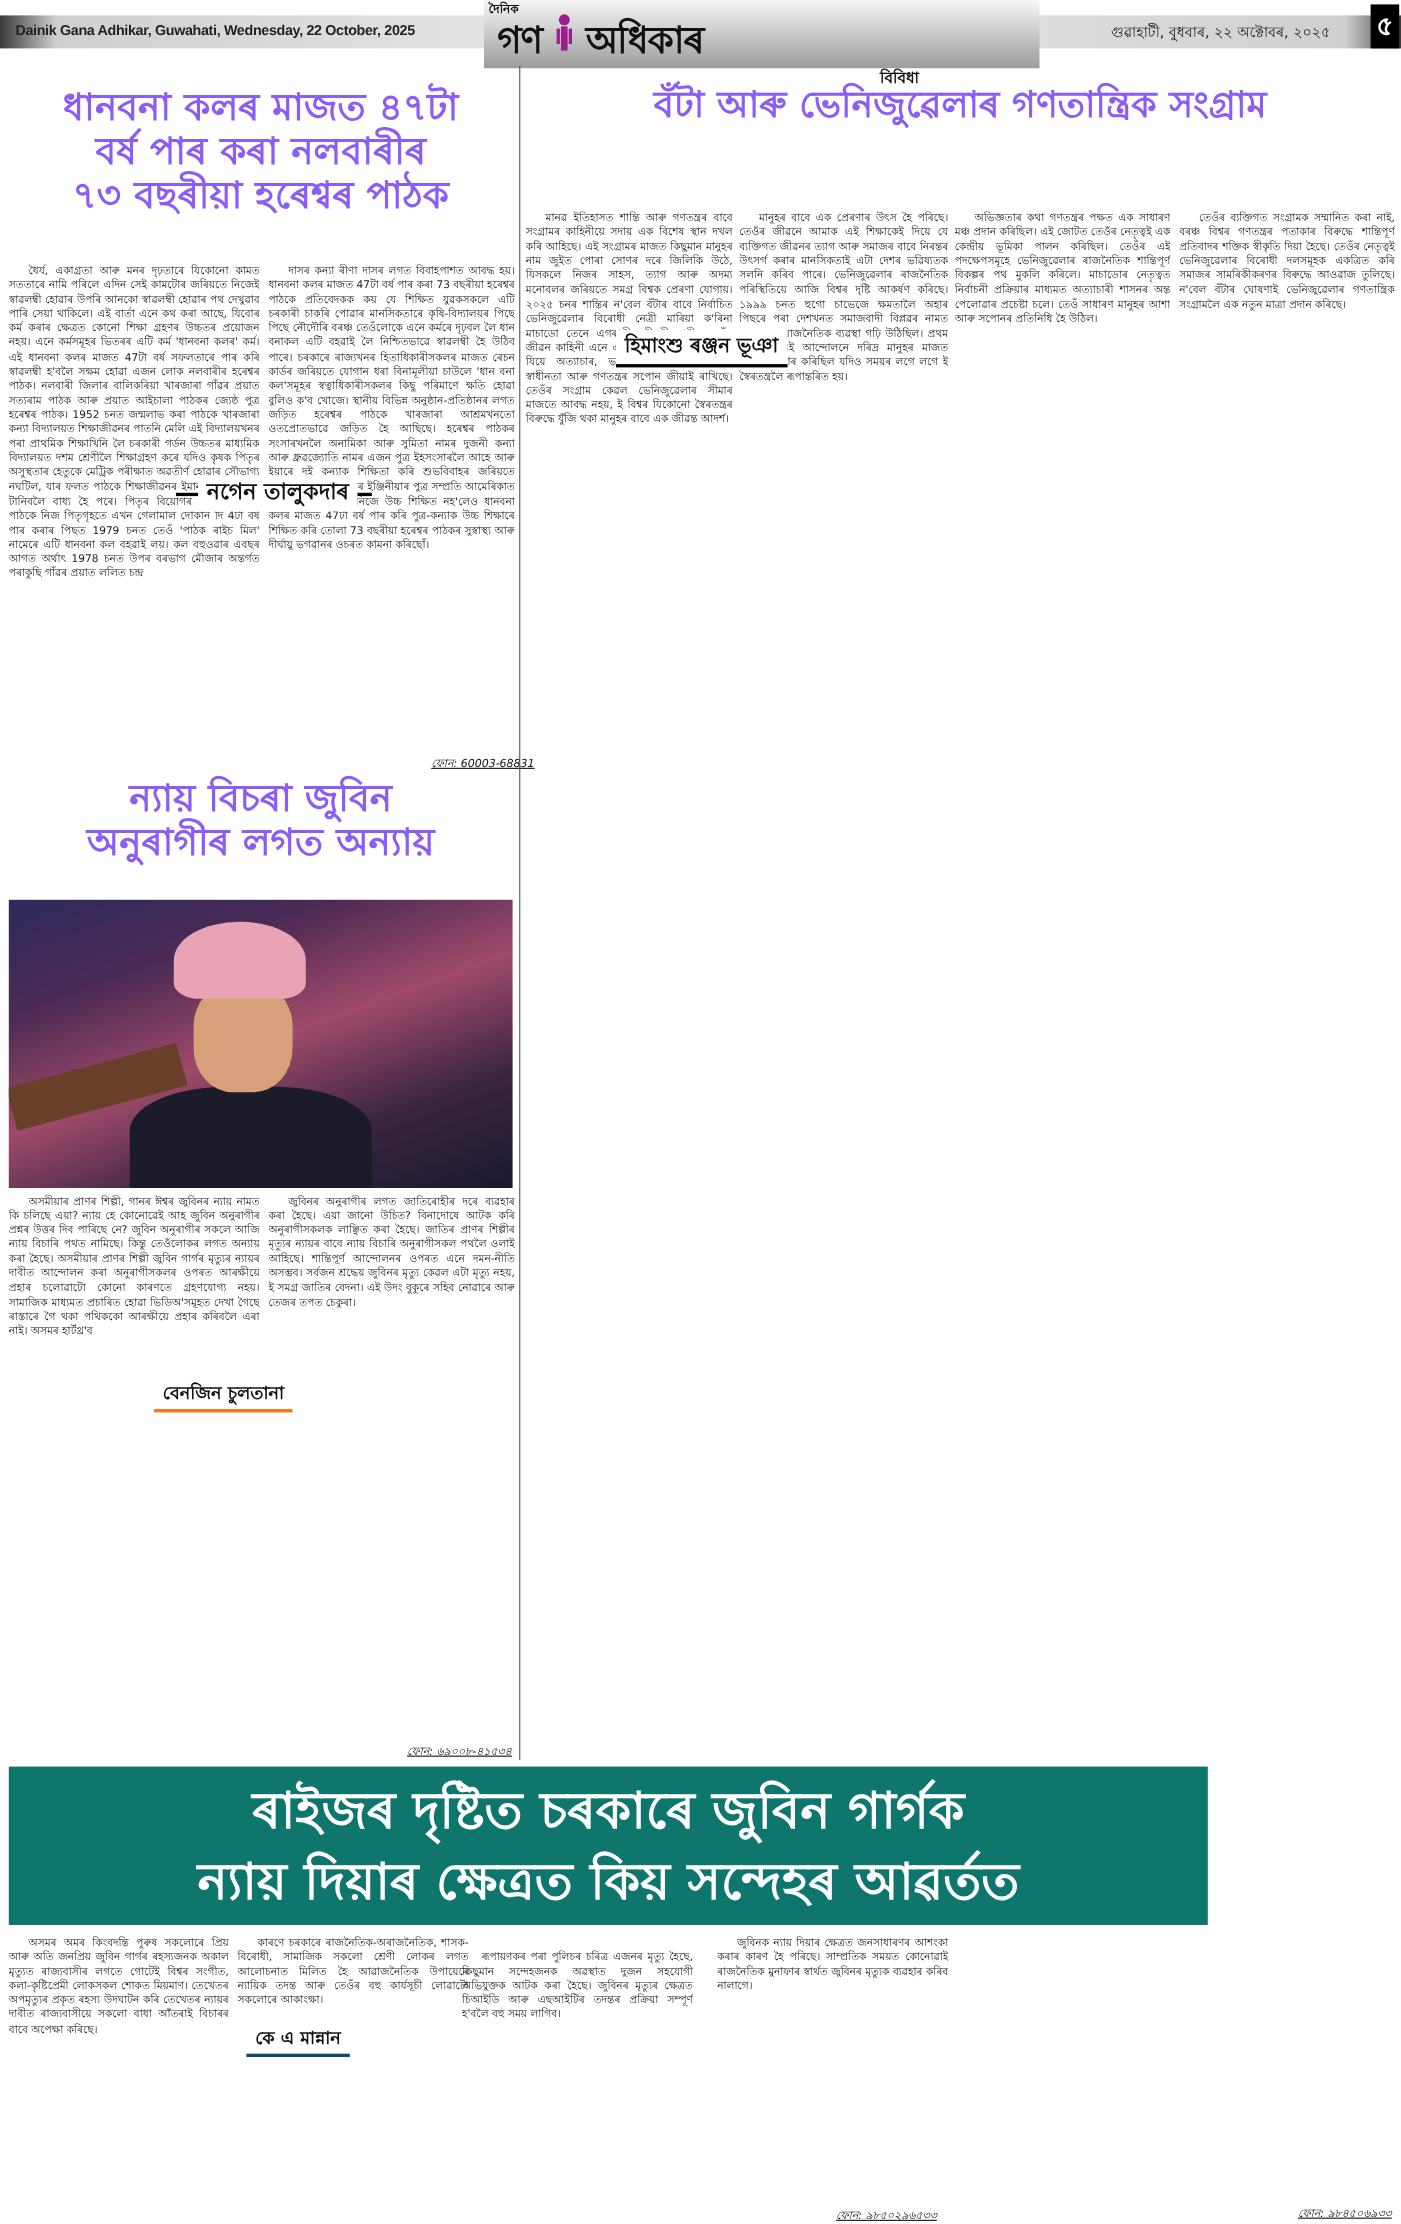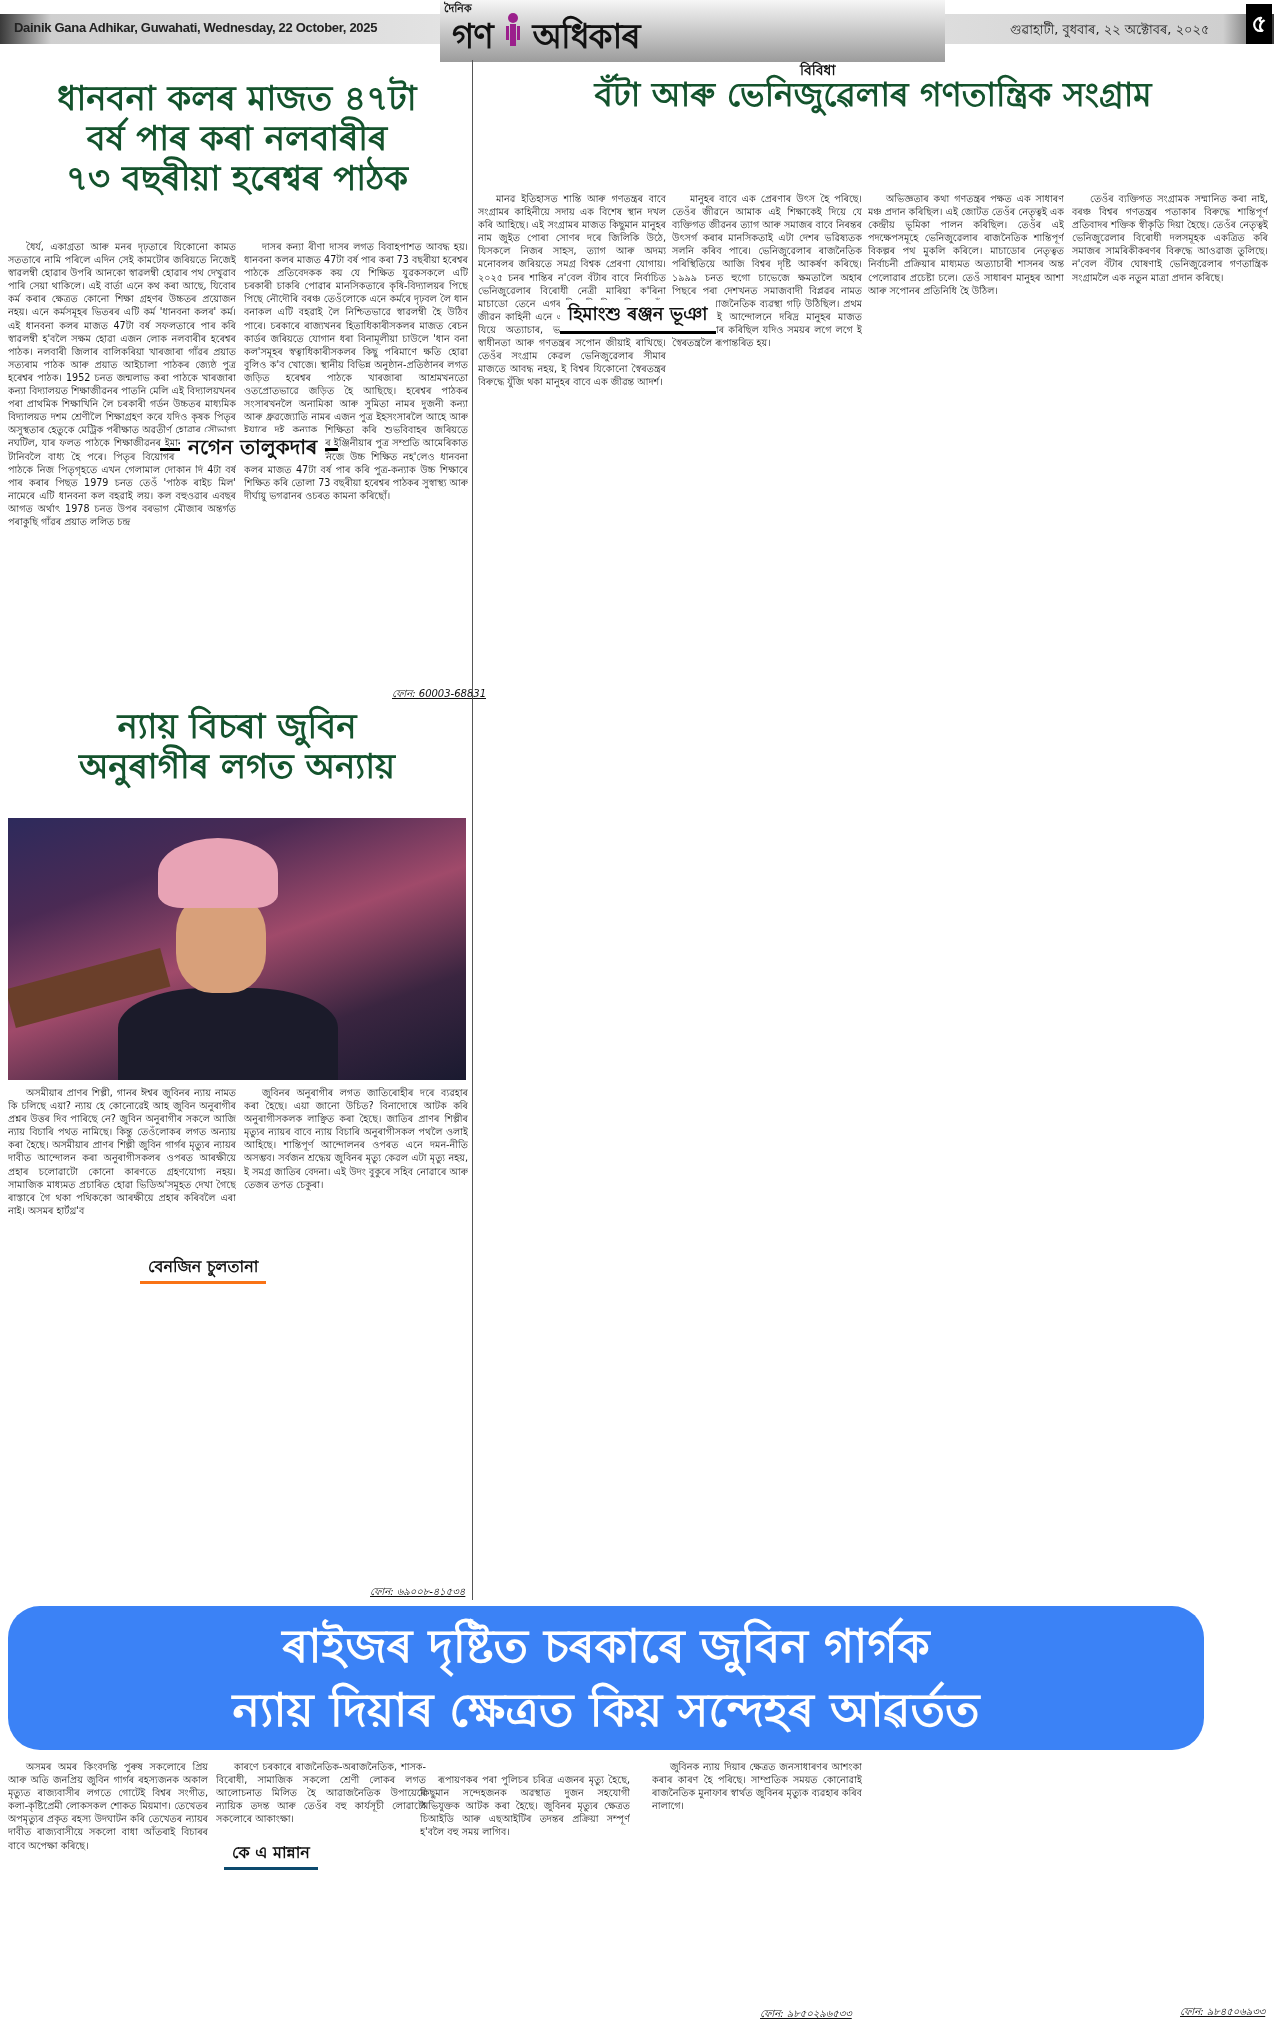--- a/index.html
+++ b/index.html
@@ -11,35 +11,35 @@
   .mh-center { position: absolute; left: 440px; top: 0; width: 505px; height: 62px; background: linear-gradient(to bottom, #f6f6f6, #9c9c9c); }
   .mh-prefix { position: absolute; left: 444px; top: 0; font-size: 11px; font-weight: bold; }
   .mh-logo { position: absolute; left: 452px; top: 10px; font-size: 34px; font-weight: bold; font-family: "DejaVu Serif", serif; letter-spacing: -1px; }
   .mh-logo .figure { color: #9b1f8c; display: inline-block; width: 18px; text-align: center; }
   .mh-section { position: absolute; left: 800px; top: 18px; font-size: 14px; font-weight: bold; margin-top: 41px; }
   .mh-right { position: absolute; left: 1010px; top: 20px; font-size: 13px; color: #222; }
   .mh-page { position: absolute; right: 2px; top: 4px; width: 26px; height: 40px; background: #000; color: #fff; font-size: 24px; font-weight: bold; text-align: center; line-height: 40px; }
 
   .rule { position: absolute; background: #555; }
 
-  .head { font-family: "DejaVu Serif", serif; font-weight: bold; text-align: center; color: #14532d; line-height: 1.18; }
+  .head { font-family: "DejaVu Serif", serif; font-weight: bold; text-align: center; color: #8b5cf6; line-height: 1.18; }
   .col { position: absolute; font-size: 9.6px; line-height: 13.1px; text-align: justify; color: #1a1a1a; overflow: hidden; }
   .col p { text-indent: 18px; }
 
   .byline { position: absolute; font-weight: bold; font-size: 20px; background: #fff; padding: 0 8px; font-family: "DejaVu Serif", serif; }
   .byline-line { position: absolute; height: 3px; background: #000; }
   .phone { position: absolute; font-size: 10px; font-style: italic; text-decoration: underline; }
 
   .photo { position: absolute; left: 8px; top: 818px; width: 458px; height: 262px; background: linear-gradient(160deg, #2d2a5c 0%, #4b2a54 25%, #a04a6a 50%, #3a2540 75%, #1a1a30 100%); overflow: hidden; }
   .photo .hat { position: absolute; left: 150px; top: 20px; width: 120px; height: 70px; background: #e8a3b5; border-radius: 50% 50% 20% 20%; }
   .photo .face { position: absolute; left: 168px; top: 75px; width: 90px; height: 100px; background: #d8a07a; border-radius: 40%; }
   .photo .body { position: absolute; left: 110px; top: 170px; width: 220px; height: 100px; background: #1b1b2a; border-radius: 40% 40% 0 0; }
   .photo .guitar { position: absolute; left: 0; top: 150px; width: 160px; height: 40px; background: #6a3f2a; transform: rotate(-15deg); }
 
-  .banner { position: absolute; left: 8px; top: 1606px; width: 1196px; height: 144px; background: #3b82f6; color: #fff; border-radius: 32px; }
+  .banner { position: absolute; left: 8px; top: 1606px; width: 1090px; height: 144px; background: #0f766e; color: #fff; }
   .banner .head { color: #fff; font-size: 46px; line-height: 64px; padding-top: 8px; }
 </style>
 </head>
 <body>
 
 <div class="masthead">
   <div class="mh-band"></div>
   <div class="mh-left">Dainik Gana Adhikar, Guwahati, Wednesday, 22 October, 2025</div>
   <div class="mh-center"></div>
   <div class="mh-prefix">দৈনিক</div>

